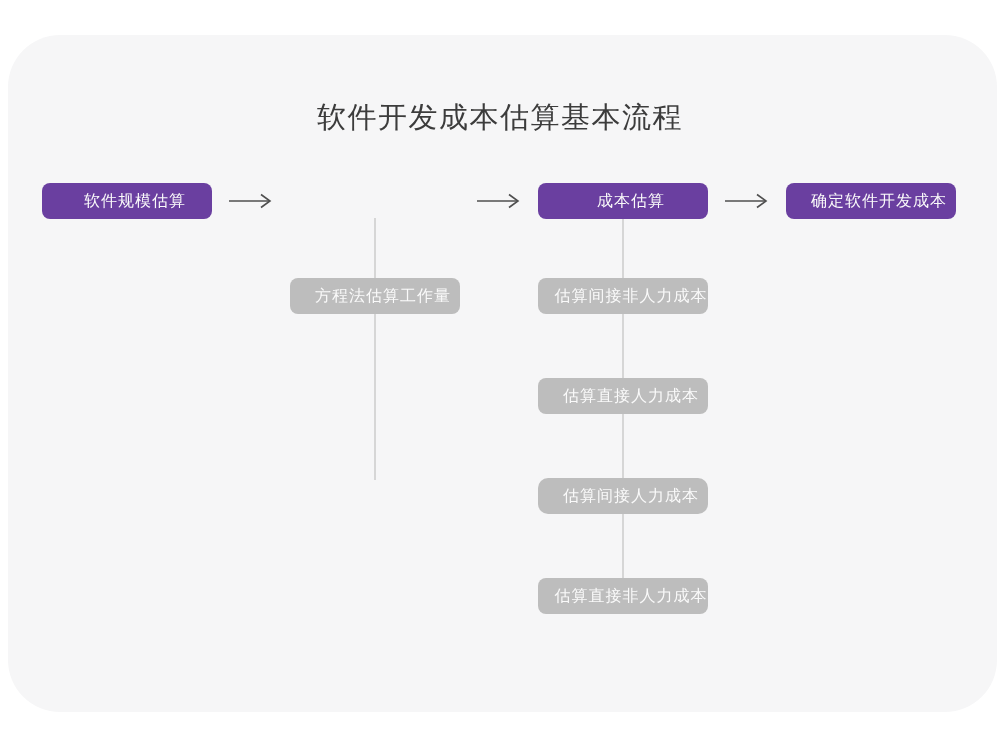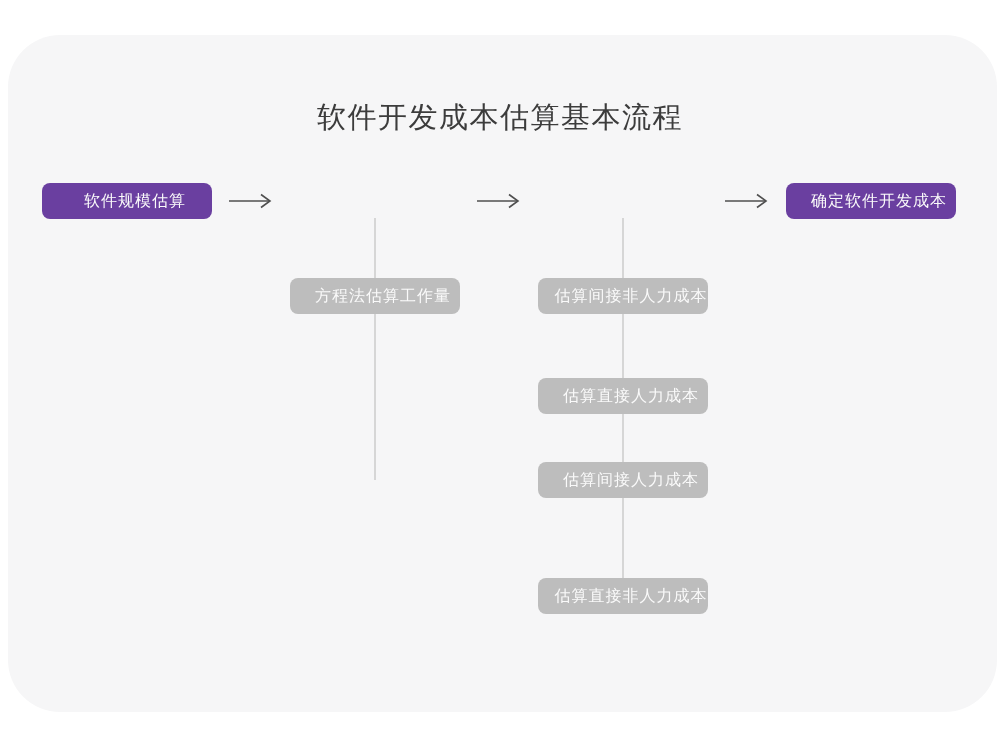--- a/index.html
+++ b/index.html
@@ -40,21 +40,21 @@
   
   .line-work{left:374px;top:218px;height:262px;}
   .n-work-0{left:290px;top:278px;}
   .n-work-1{left:290px;top:378px;}
   .n-work-2{left:290px;top:478px;}
 
   
   .line-cost{left:622px;top:218px;height:362px;}
   .n-cost-0{left:538px;top:278px;}
   .n-cost-1{left:538px;top:378px;}
-  .n-cost-2{left:538px;top:462px;}
+  .n-cost-2{left:538px;top:478px;border-radius:10px;}
   .n-cost-3{left:538px;top:578px;}
 </style>
 </head>
 <body>
 
 <div class="stage">
   <div class="card"></div>
 
   <div class="title">软件开发成本估算基本流程</div>
 
@@ -71,20 +71,21 @@
   </div>
 
 
   <div class="arrow a-1">
     <svg width="46" height="16" viewBox="0 0 46 16">
       <line x1="1" y1="8" x2="41" y2="8" stroke="#4f4f4f" stroke-width="1.6"></line>
       <polyline points="33,1.5 42,8 33,14.5" fill="none" stroke="#4f4f4f" stroke-width="1.6"></polyline>
     </svg>
   </div>
 
+  <div class="node main n-main-2">成本估算</div>
 
   <div class="arrow a-2">
     <svg width="46" height="16" viewBox="0 0 46 16">
       <line x1="1" y1="8" x2="41" y2="8" stroke="#4f4f4f" stroke-width="1.6"></line>
       <polyline points="33,1.5 42,8 33,14.5" fill="none" stroke="#4f4f4f" stroke-width="1.6"></polyline>
     </svg>
   </div>
 
   <div class="node main n-main-3">确定软件开发成本</div>
 

